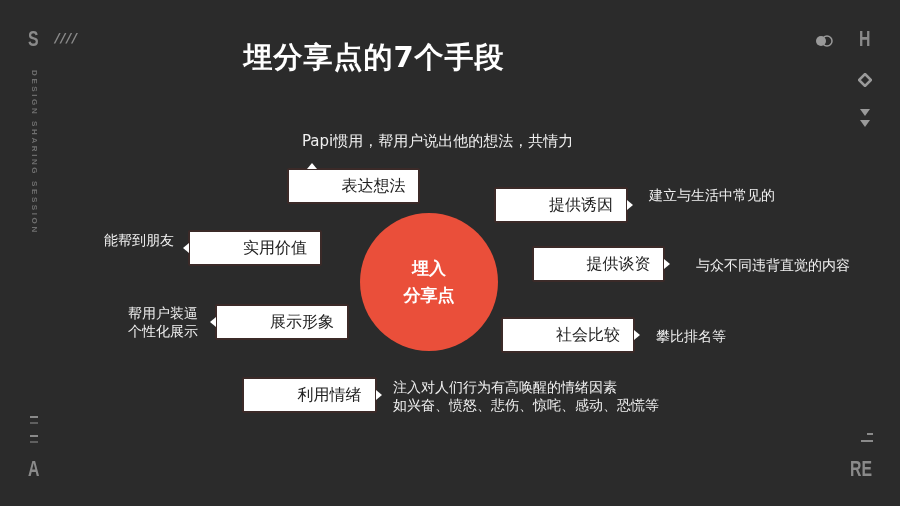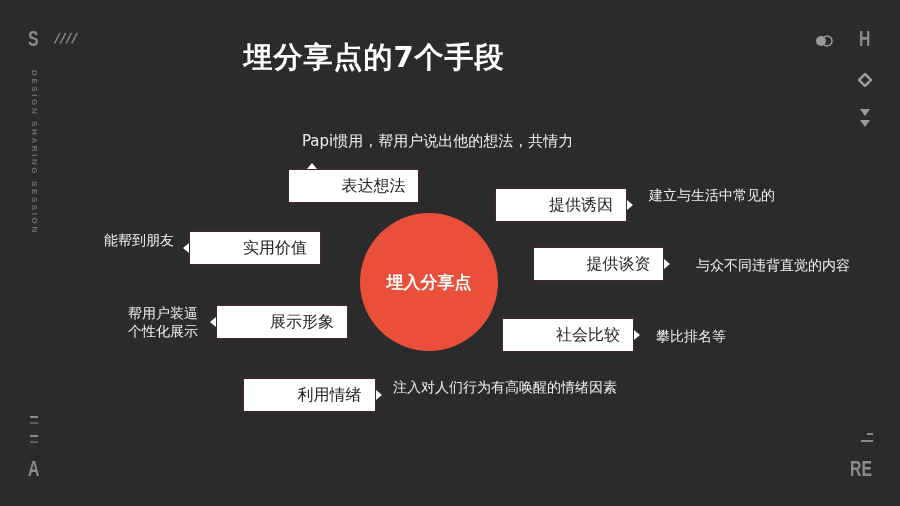--- a/index.html
+++ b/index.html
@@ -41,21 +41,21 @@
     border-right:6px solid #ffffff; border-top:5px solid transparent; border-bottom:5px solid transparent;
   }
   .arrow-t::before {
     content:""; position:absolute; left:18px; top:-7px;
     border-bottom:6px solid #ffffff; border-left:5px solid transparent; border-right:5px solid transparent;
   }
   .desc { font-size:14px; color:#f0f0f0; line-height:18px; white-space:nowrap; }
   .desc.right { text-align:right; }
   .circle {
     left:360px; top:213px; width:138px; height:138px; border-radius:50%;
-    background:#ea4f3a; display:flex; flex-direction:row; align-items:center; justify-content:center;
+    background:#ea4f3a; display:flex; flex-direction:column; align-items:center; justify-content:center;
     font-size:17px; font-weight:bold; color:#ffffff; line-height:27px;
   }
 </style>
 </head>
 <body>
 
 <div class="abs deco-letter" style="left:28px;top:26px;">S</div>
 <div class="abs slashes">////</div>
 <div class="abs vtext">DESIGN SHARING SESSION</div>
 
@@ -116,13 +116,14 @@
   <div>个性化展示</div>
 </div>
 <div class="abs box arrow-l" style="left:215px;top:304px;width:134px;height:36px;">展示形象</div>
 
 <div class="abs box arrow-r" style="left:501px;top:317px;width:134px;height:36px;">社会比较</div>
 <div class="abs desc" style="left:656px;top:327px;">攀比排名等</div>
 
 <div class="abs box arrow-r" style="left:242px;top:377px;width:135px;height:36px;text-align:center;">利用情绪</div>
 <div class="abs desc" style="left:393px;top:378px;">
   <div>注入对人们行为有高唤醒的情绪因素</div>
+  <div>如兴奋、愤怒、悲伤、惊咤、感动、恐慌等</div>
 </div>
 
 </body></html>

